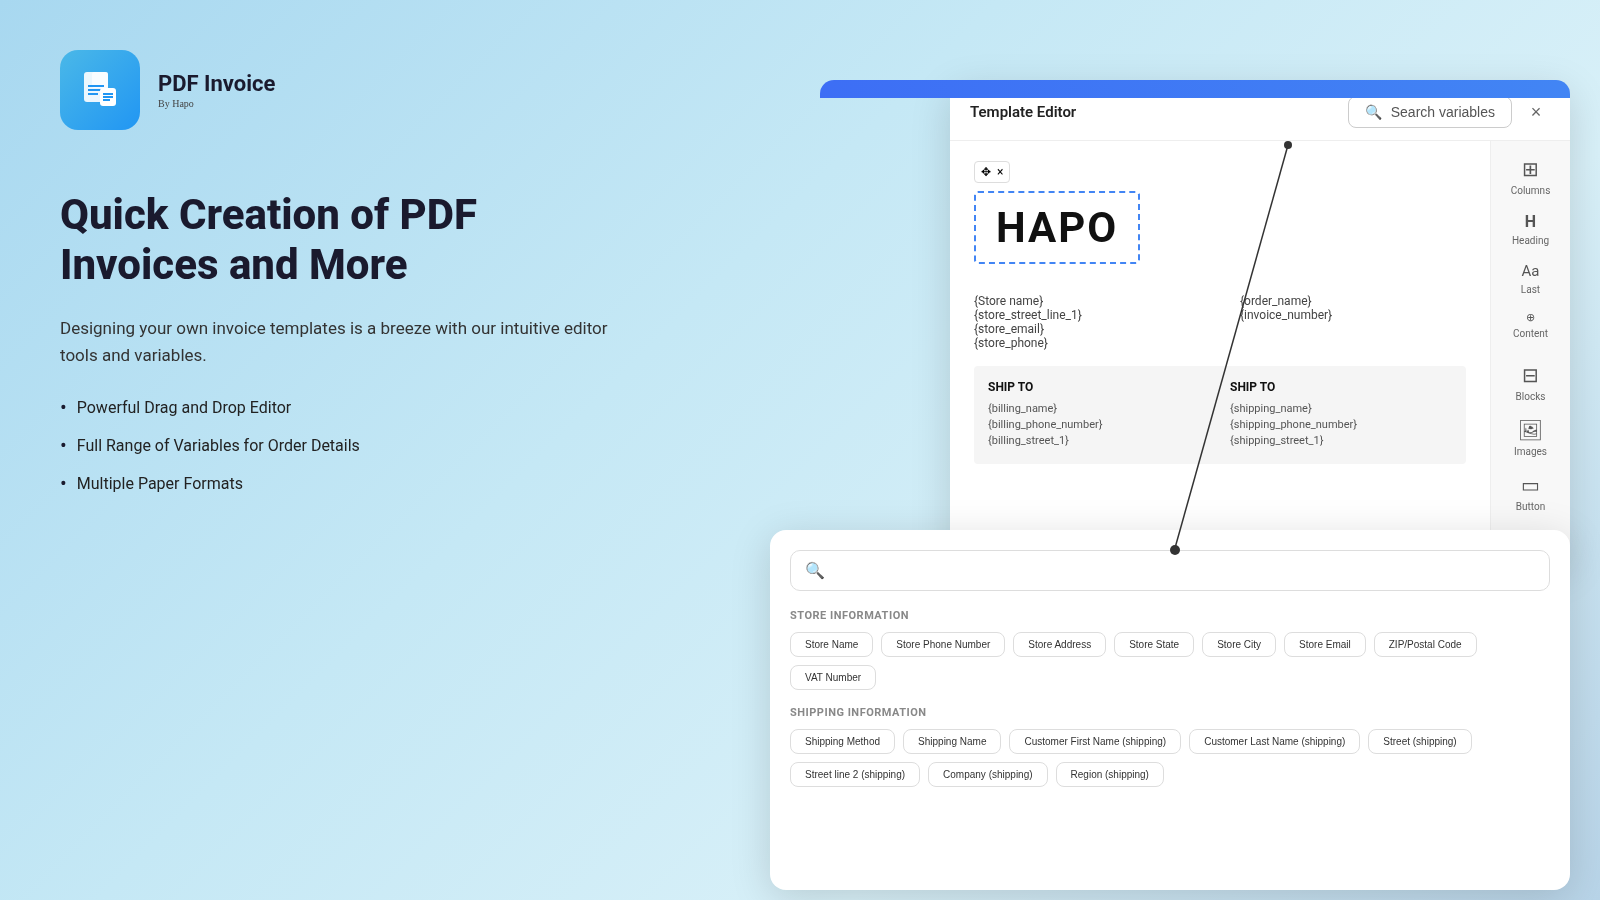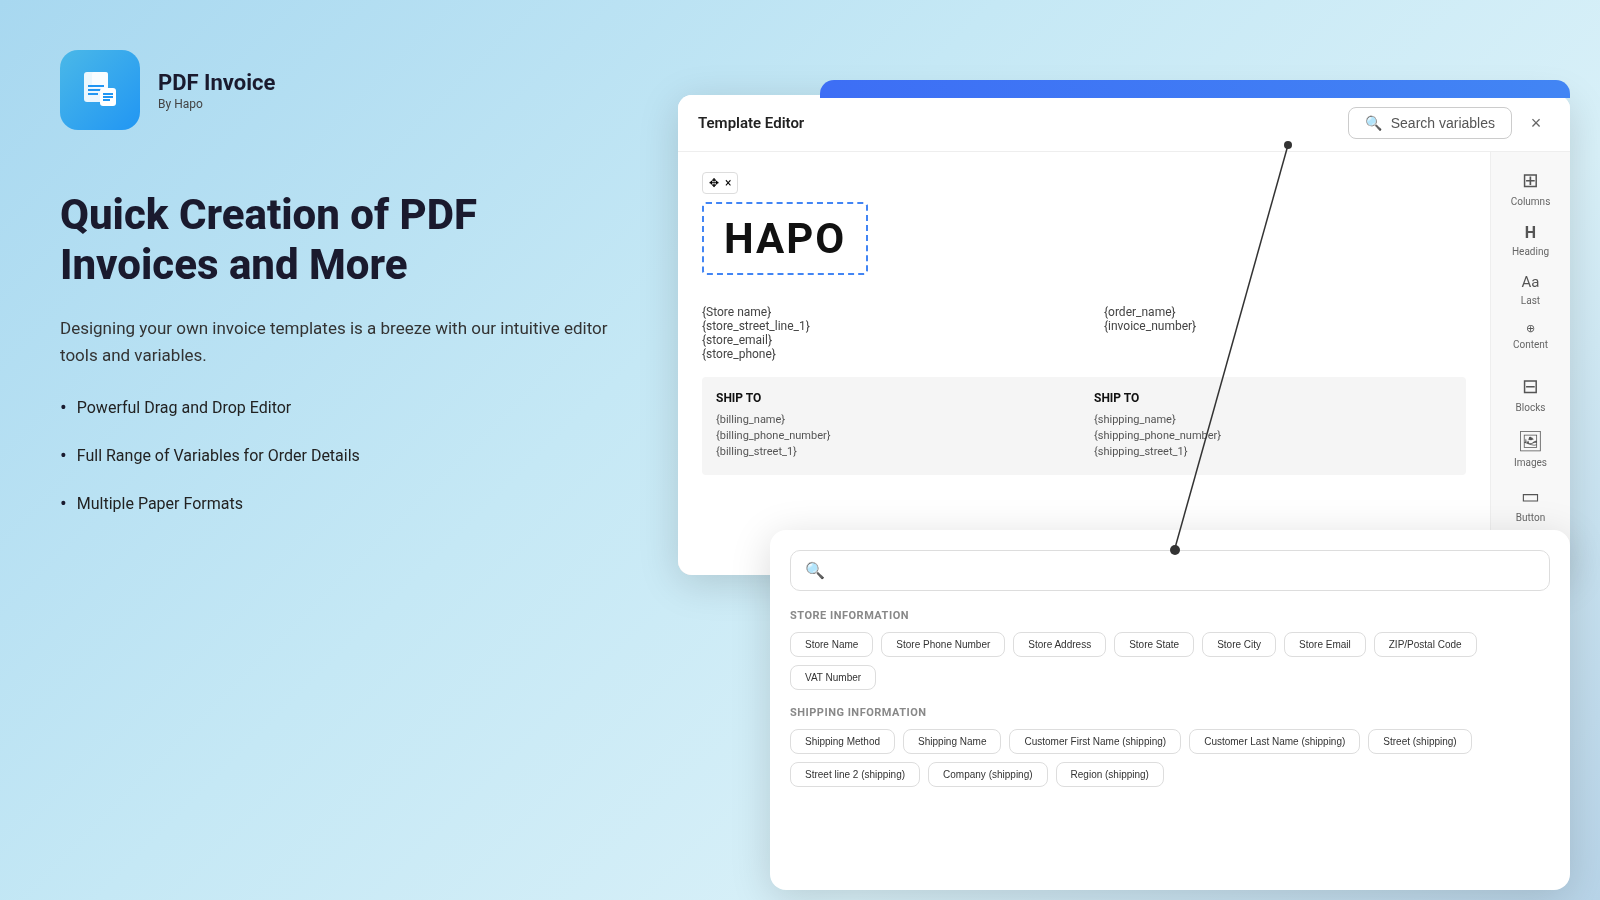--- a/index.html
+++ b/index.html
@@ -43,23 +43,24 @@
       fill: white;
     }
 
     .app-title-block h1 {
       font-size: 22px;
       font-weight: 700;
       color: #1a1a2e;
     }
 
     .app-title-block p {
-      font-size: 12px;
+      font-size: 10px;
       color: #444;
       margin-top: 2px;
+      font-family: Liberation Serif, serif;
     }
 
     .main-headline {
       font-size: 42px;
       font-weight: 800;
       color: #1a1a2e;
       line-height: 1.2;
       margin-bottom: 24px;
     }
 
@@ -67,21 +68,21 @@
       font-size: 17px;
       color: #333;
       line-height: 1.6;
       margin-bottom: 28px;
     }
 
     .features-list {
       list-style: none;
       display: flex;
       flex-direction: column;
-      gap: 28px;
+      gap: 18px;
     }
 
     .features-list li {
       font-size: 16px;
       color: #222;
       display: flex;
       align-items: center;
       gap: 10px;
     }
 
@@ -89,22 +90,22 @@
       content: '•';
       color: #1a1a2e;
       font-size: 20px;
       line-height: 1;
     }
 
     
     .editor-window {
       position: absolute;
       right: 30px;
-      top: 95px;
-      width: 892px;
+      top: 84px;
+      width: 620px;
       height: 480px;
       background: white;
       border-radius: 14px;
       box-shadow: 0 8px 40px rgba(0,0,0,0.15);
       overflow: hidden;
     }
 
     .editor-titlebar {
       display: flex;
       align-items: center;

